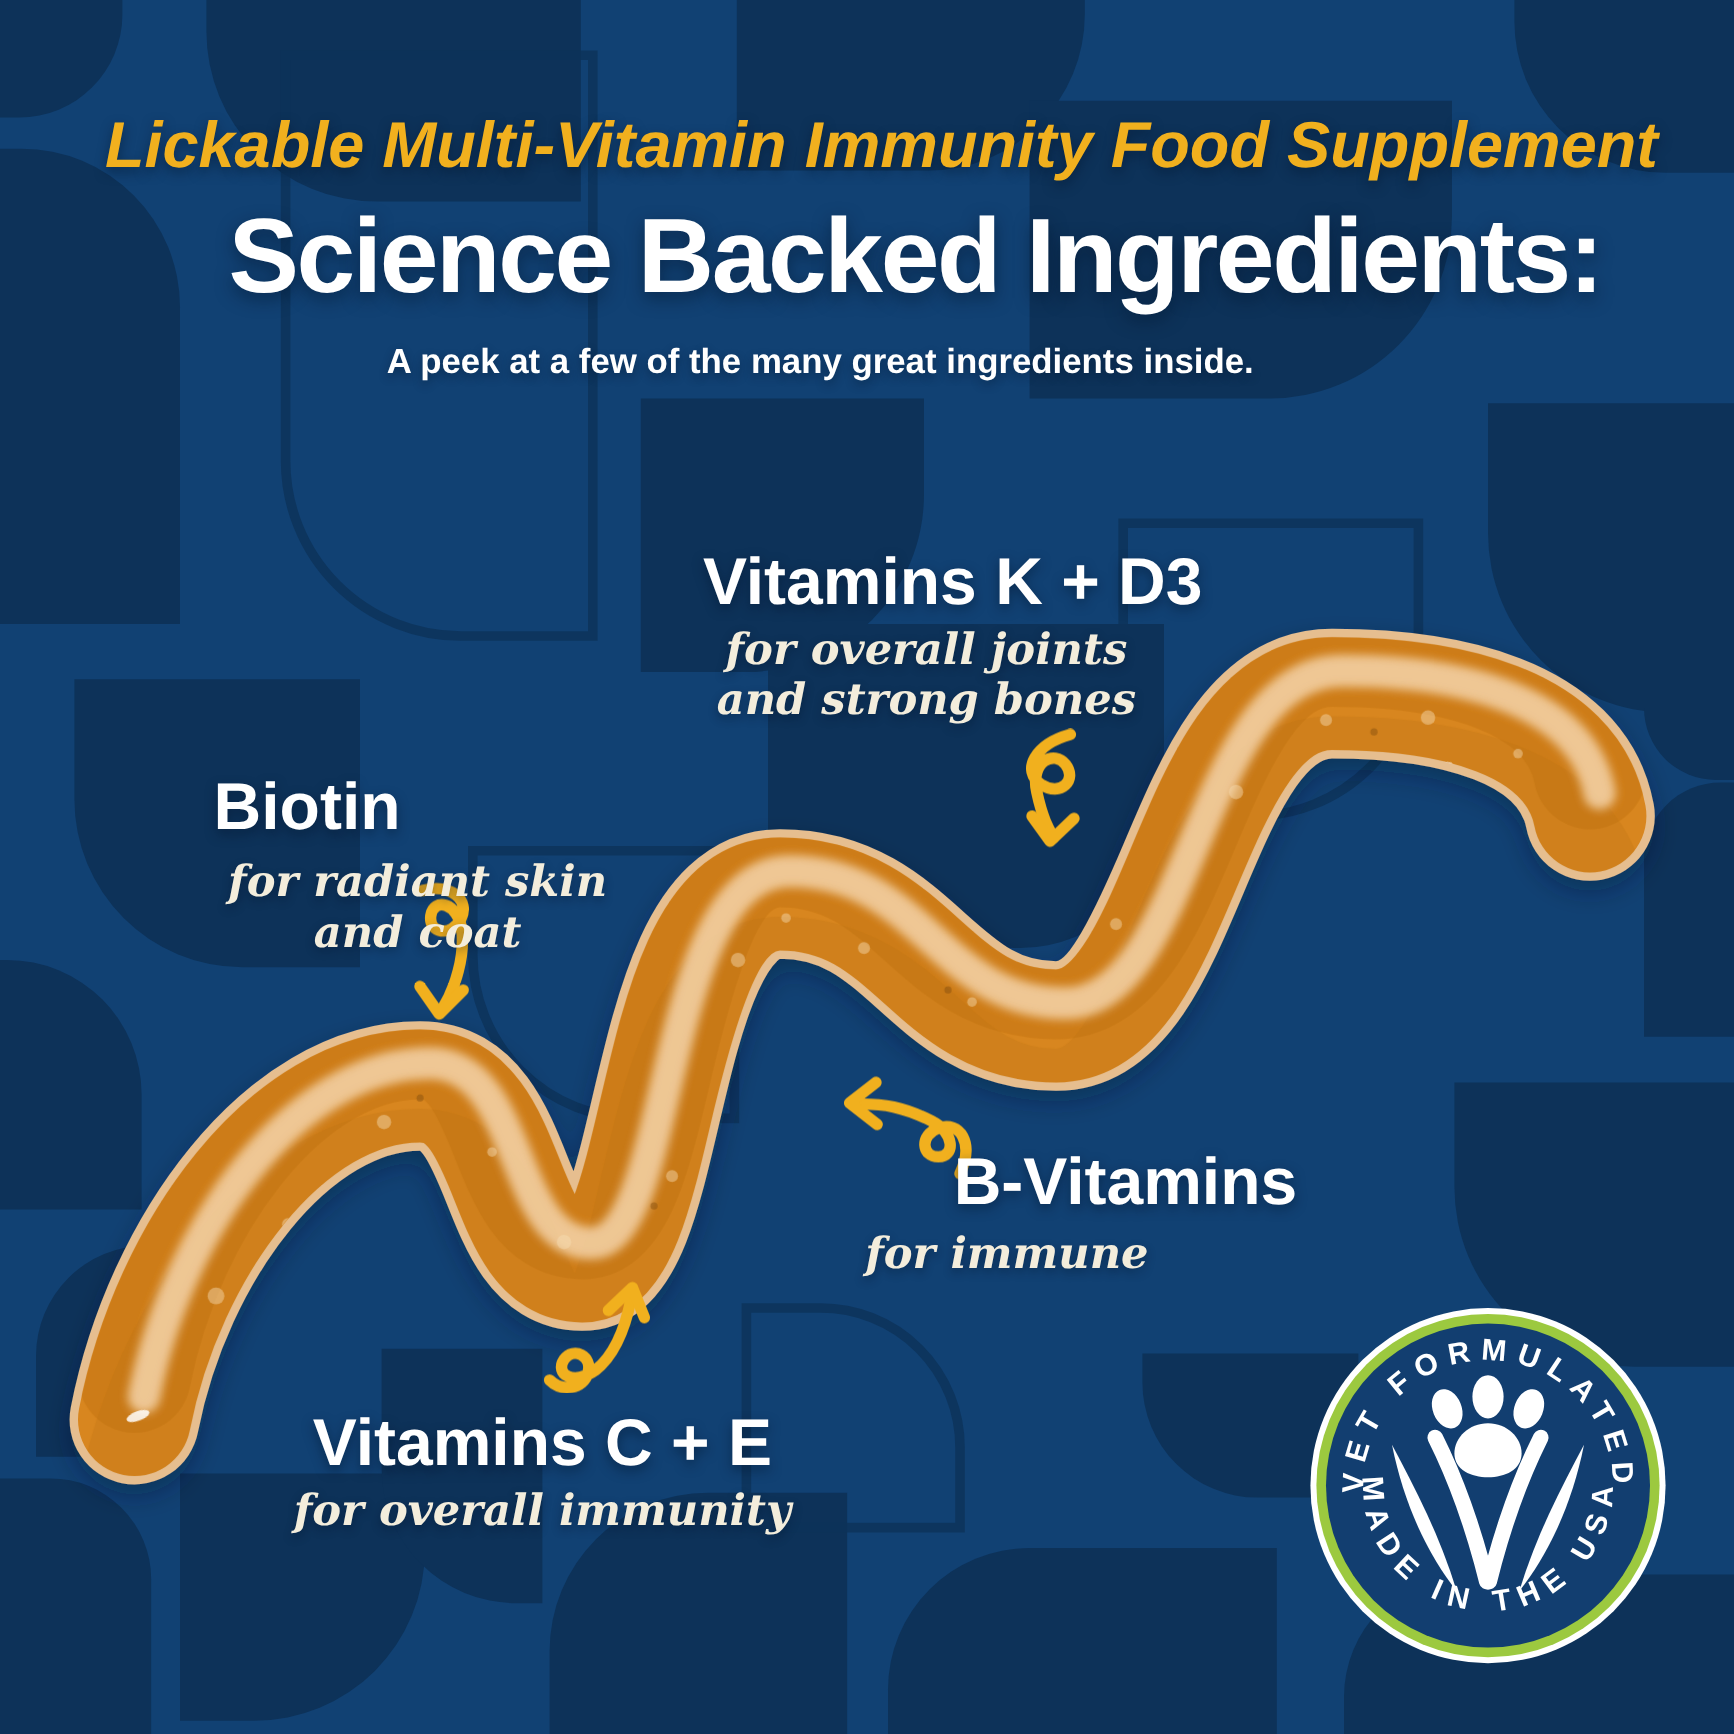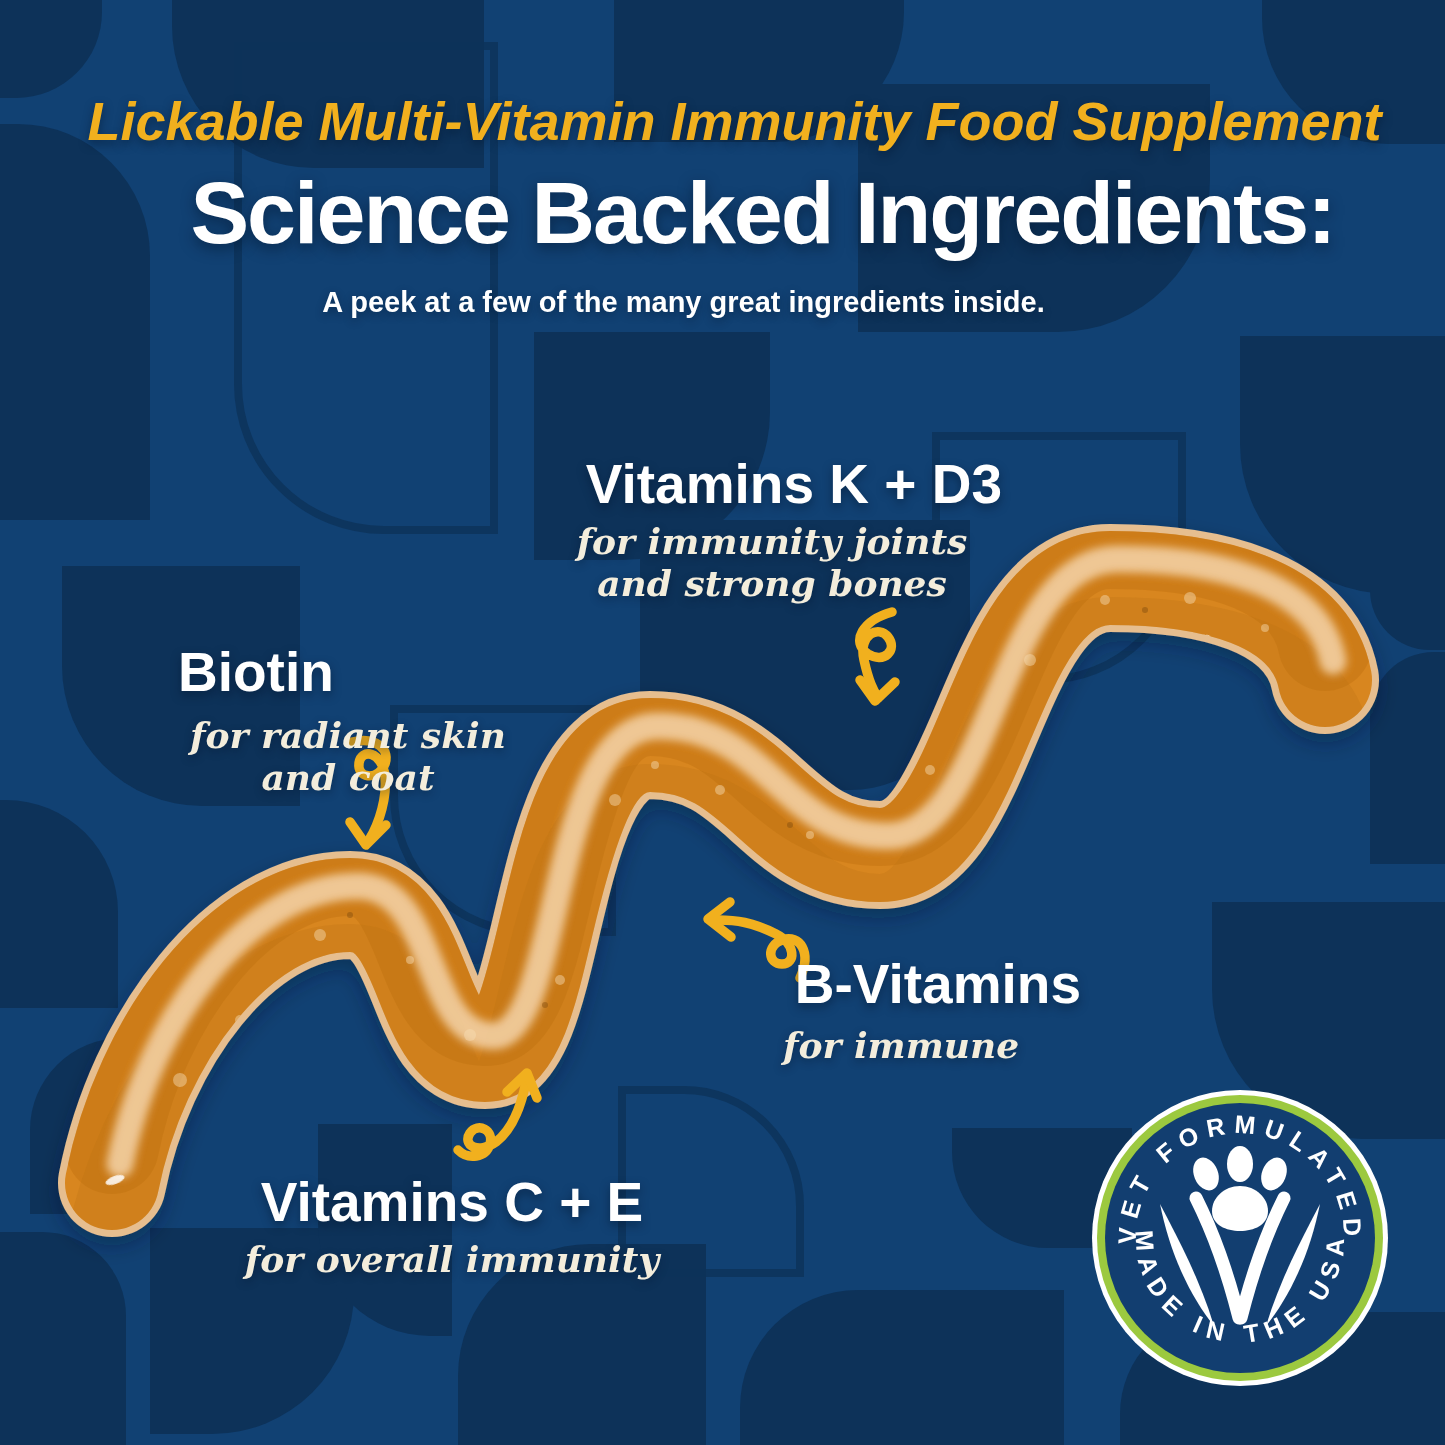--- a/index.html
+++ b/index.html
@@ -45,21 +45,21 @@
   .ing-caption{
     font-family:"DejaVu Serif", serif;font-style:italic;font-weight:700;
     font-size:36px;color:var(--cream);line-height:1.17;
     text-shadow:0 3px 8px rgba(4,22,46,.45);
   }
   .pos-kd3-name{left:430px;top:444px;width:560px;text-align:right;}
   .pos-kd3-cap {left:560px;top:508px;width:400px;text-align:center;}
   .pos-bio-name{left:166px;top:632px;width:400px;text-align:left;}
   .pos-bio-cap {left:166px;top:702px;width:340px;text-align:center;}
   .pos-bv-name {right:352px;top:944px;width:420px;text-align:right;}
-  .pos-bv-cap  {right:352px;top:1012px;width:360px;text-align:center;}
+  .pos-bv-cap  {right:352px;top:1012px;width:360px;text-align:left;}
   .pos-ce-name {left:190px;top:1162px;width:500px;text-align:center;}
   .pos-ce-cap  {left:180px;top:1226px;width:520px;text-align:center;}
   
   .badge{position:absolute;left:1090px;top:1088px;width:300px;height:300px;}
   .badge svg{width:100%;height:100%;}
   .badge text{font-family:"Liberation Sans",sans-serif;font-weight:700;fill:var(--white);}
 </style>
 </head>
 <body>
 
@@ -168,21 +168,21 @@
       </g>
     </g>
   </svg>
 
   <p class="txt tagline">Lickable Multi-Vitamin Immunity Food Supplement</p>
   <h1 class="txt title">Science Backed Ingredients:</h1>
   <p class="txt subtitle">A peek at a few of the many great ingredients inside.</p>
 
   <h2 class="txt ing-name pos-kd3-name">Vitamins K + D3</h2>
   <p class="txt ing-caption pos-kd3-cap">
-    <span>for immunity joints</span><br>
+    <span>for overall joints</span><br>
     <span>and strong bones</span>
   </p>
 
   <h2 class="txt ing-name pos-bio-name">Biotin</h2>
   <p class="txt ing-caption pos-bio-cap">
     <span>for radiant skin</span><br>
     <span>and coat</span>
   </p>
 
   <h2 class="txt ing-name pos-bv-name">B-Vitamins</h2>

